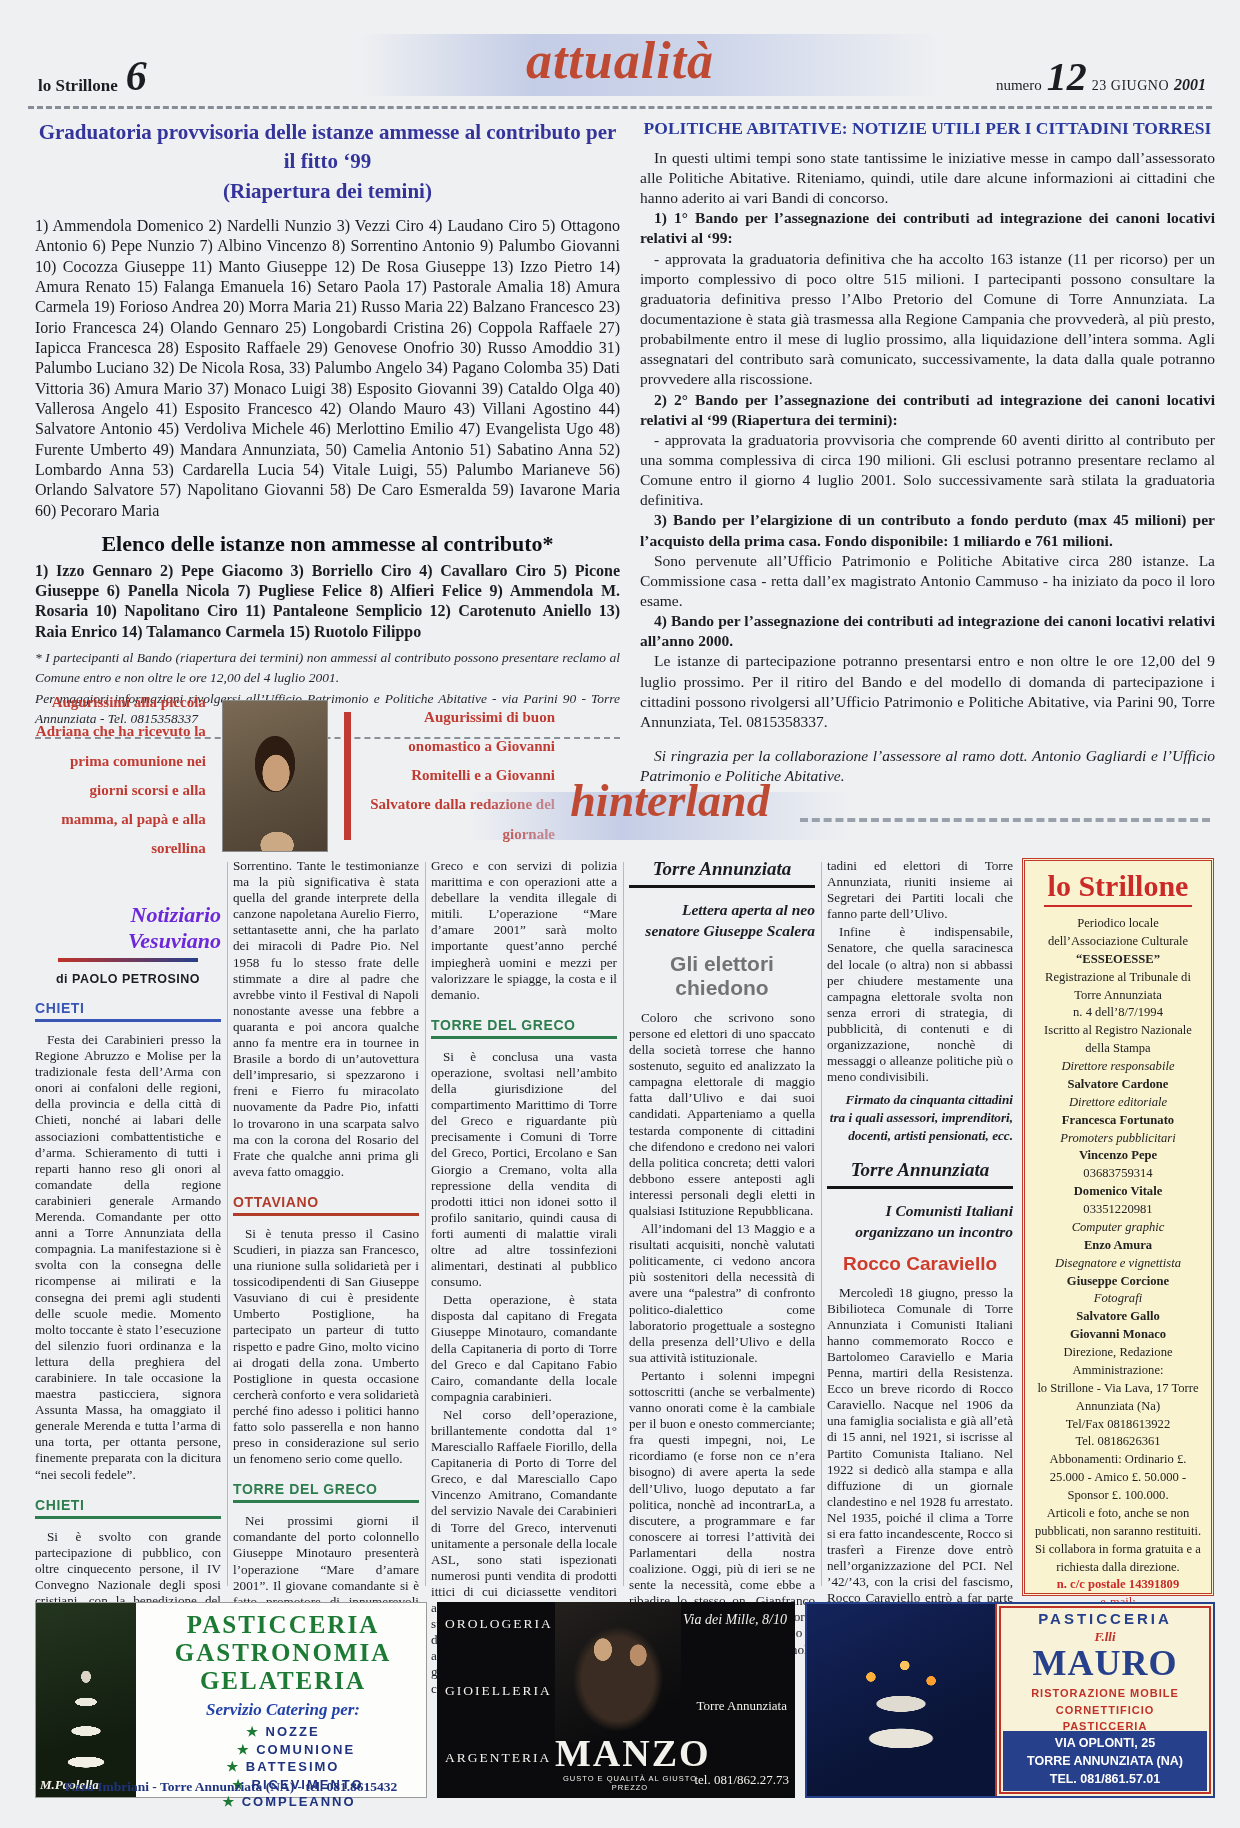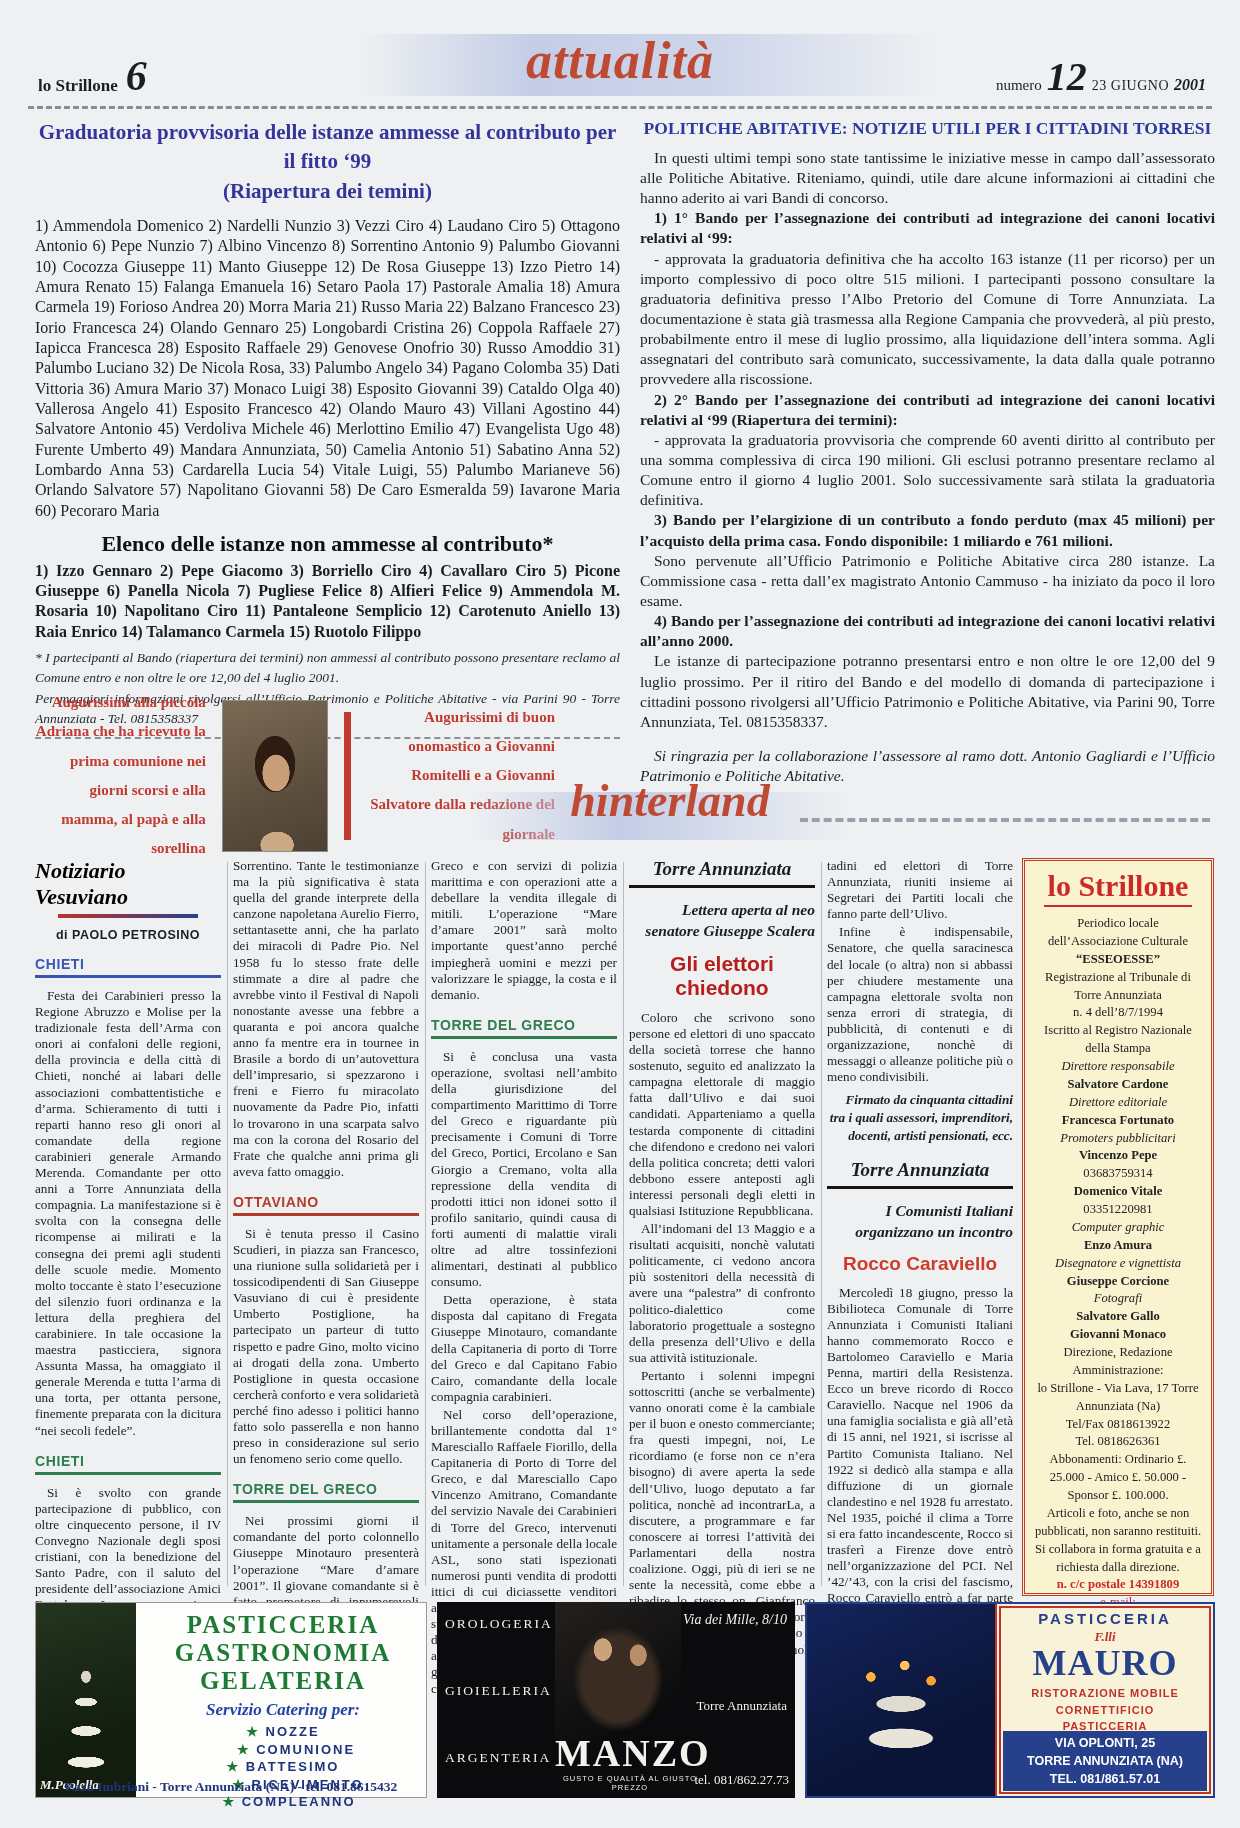--- a/index.html
+++ b/index.html
@@ -49,32 +49,32 @@
     background:linear-gradient(90deg,rgba(196,205,230,0),#c4cde6 40%,rgba(196,205,230,0));}
   .hint-title{position:absolute;left:540px;top:778px;width:260px;text-align:center;
     font:italic bold 46px/1 "Liberation Serif",serif;color:#bf4a33;}
   .hint-dash{position:absolute;left:800px;right:30px;top:818px;border-top:4px dashed #9aa0ac;}
   
   .lcol{position:absolute;top:858px;width:186px;}
   .lc1{left:35px;} .lc2{left:233px;} .lc3{left:431px;} .lc4{left:629px;} .lc5{left:827px;}
   .lcol p{margin:0 0 2px;font:13.2px/1.22 "Liberation Serif",serif;text-align:justify;text-indent:12px;}
   .lcol p.noind{text-indent:0;}
   .vsep{position:absolute;top:862px;height:724px;width:1px;background:#b7bac2;}
-  .nv-head{font:italic bold 22px "Liberation Serif",serif;color:#000000;text-align:left;}
+  .nv-head{font:italic bold 22px "Liberation Serif",serif;color:#6d28d9;text-align:right;margin-top:44px;}
   .nv-rule{height:4px;width:75%;margin:4px auto 10px;background:linear-gradient(90deg,#c03228,#27408b);}
   .nv-byline{font:bold 12.5px "Liberation Sans",sans-serif;text-align:center;margin-bottom:12px;letter-spacing:.5px;}
   .sec-head{font:bold 14px "Liberation Sans",sans-serif;letter-spacing:.6px;margin:14px 0 10px;
     padding-bottom:3px;border-bottom:3px solid;}
   .c-blue{color:#3a56b4;border-color:#3a56b4;}
   .c-green{color:#2e7d4f;border-color:#2e7d4f;}
   .c-red{color:#b23c2a;border-color:#b23c2a;}
   .dateline{font:italic bold 19px "Liberation Serif",serif;text-align:center;border-bottom:3.5px solid #151515;
     padding-bottom:5px;margin-bottom:12px;}
   .kicker{font:italic bold 15.5px/1.35 "Liberation Serif",serif;text-align:right;margin-bottom:10px;}
-  .headline-orange{font:bold 21px "Liberation Sans",sans-serif;color:#b91c1c;text-align:center;margin-bottom:10px;}
+  .headline-orange{font:bold 21px "Liberation Sans",sans-serif;color:#737373;text-align:center;margin-bottom:10px;}
   .headline-red{font:bold 19px "Liberation Sans",sans-serif;color:#cf3b2a;text-align:center;margin:8px 0 10px;}
   .sig{font:italic bold 13.2px/1.35 "Liberation Serif",serif;text-align:right;margin:6px 0 14px;}
   
   .infobox{position:absolute;left:1022px;top:858px;width:192px;height:738px;background:#faf3cf;
     border:3px double #c0392b;box-sizing:border-box;padding:8px 6px;text-align:center;}
   .cl-title{font:bold 30px "Liberation Serif",serif;color:#cc2a28;border-bottom:2px solid #cc2a28;
     display:inline-block;padding:0 4px 2px;margin-bottom:8px;}
   .cl{font:12.6px/1.42 "Liberation Serif",serif;color:#222;}
   .cl.b{font-weight:bold;} .cl.i{font-style:italic;}
   .cl.rb{color:#cc2a28;font-weight:bold;} .cl.r{color:#cc2a28;}

